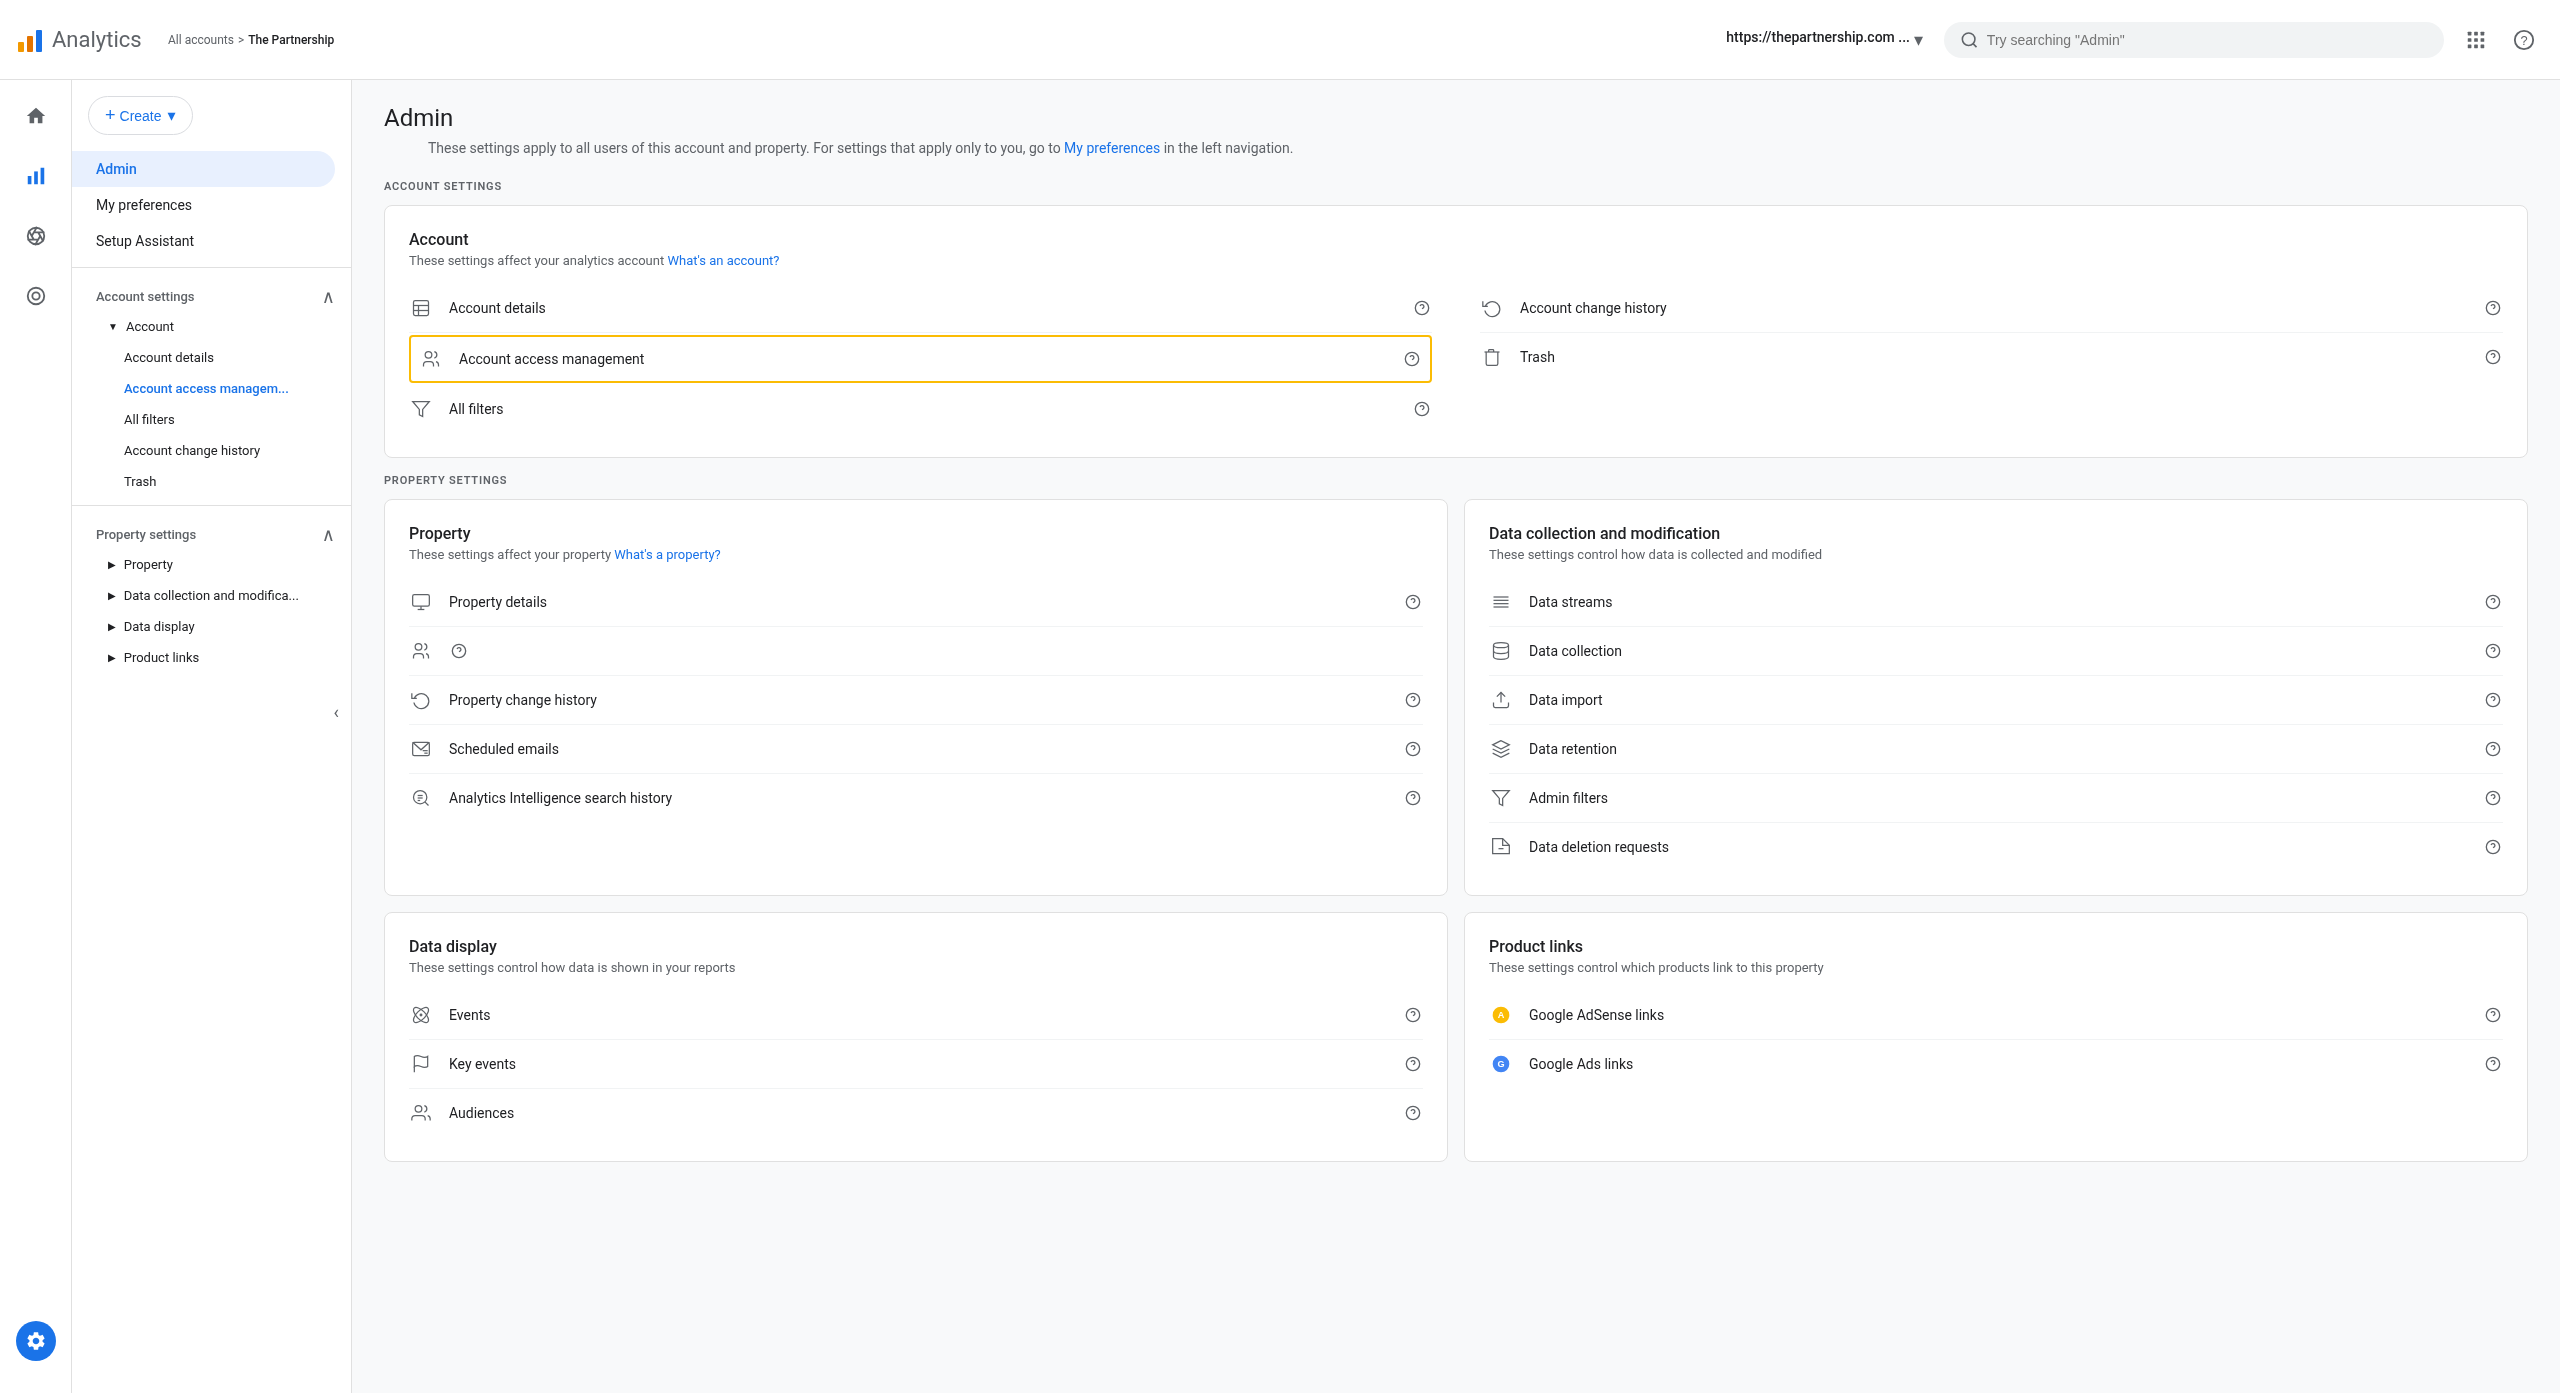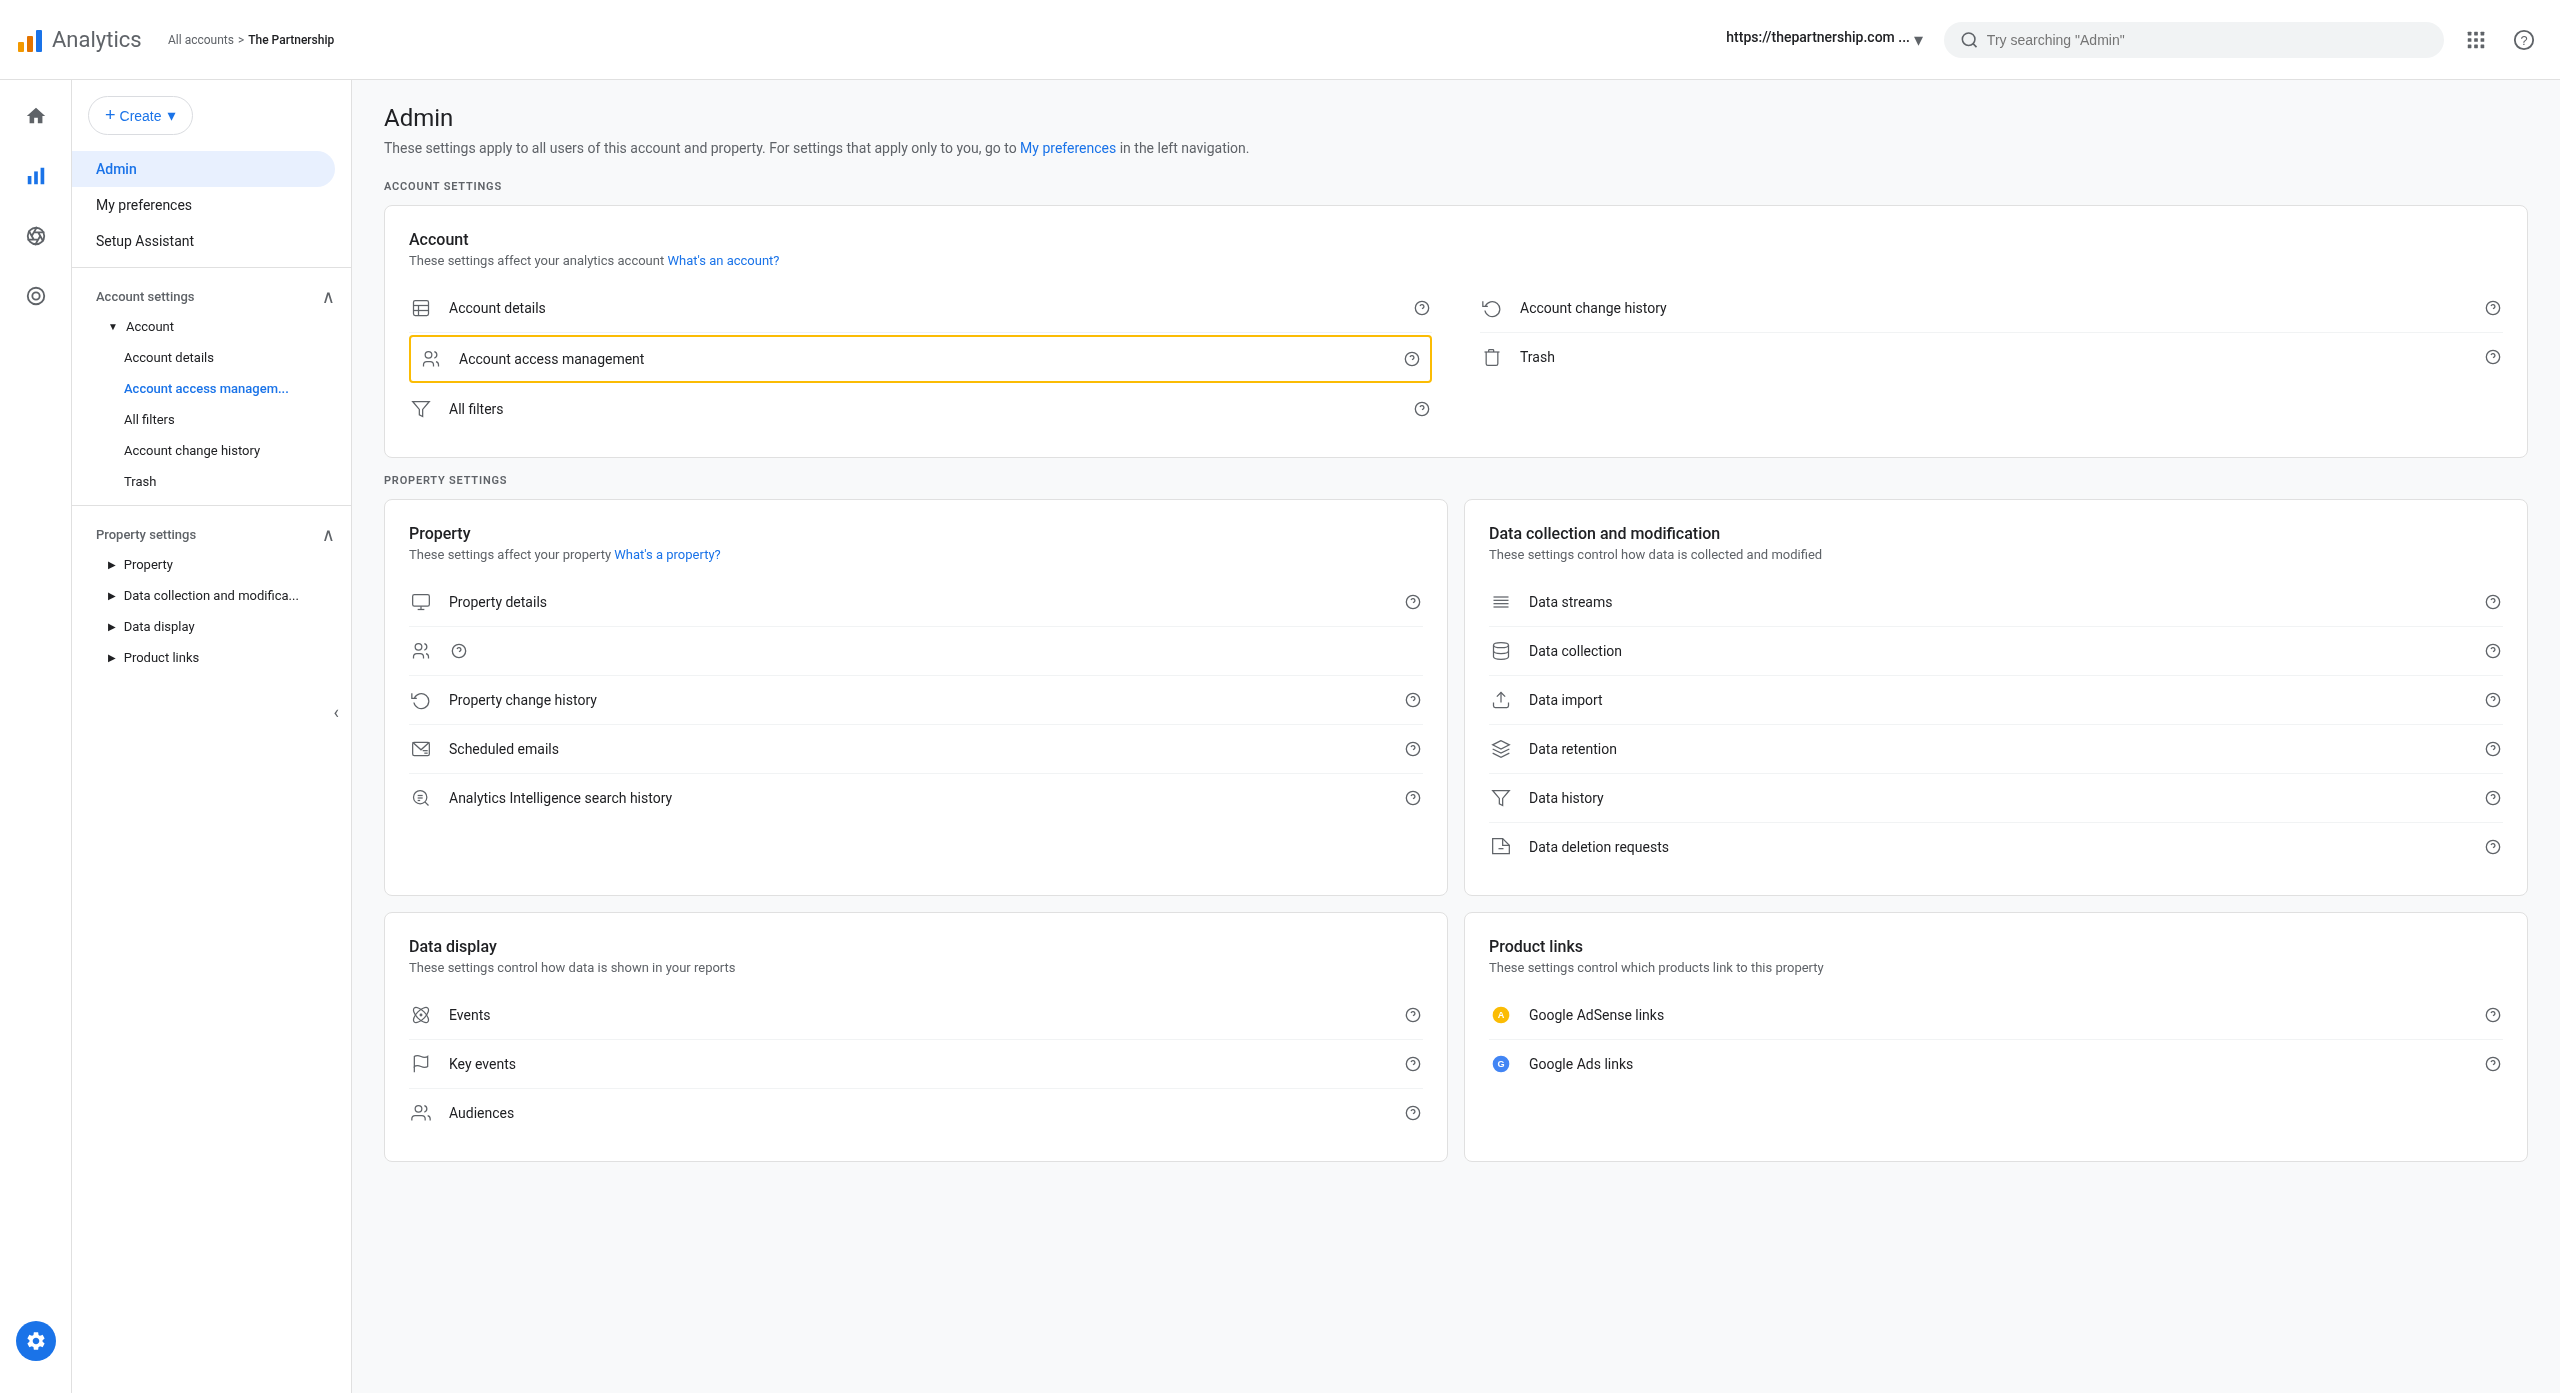--- a/index.html
+++ b/index.html
@@ -40,21 +40,21 @@
     .nav-section-header { display: flex; align-items: center; justify-content: space-between; padding: 10px 16px 4px 24px; font-size: 13px; color: #5f6368; font-weight: 500; cursor: pointer; }
     .nav-tree-item { padding: 8px 24px 8px 36px; cursor: pointer; font-size: 13px; color: #202124; display: flex; align-items: center; gap: 8px; }
     .nav-tree-sub { padding: 8px 24px 8px 52px; cursor: pointer; font-size: 13px; color: #202124; }
     .nav-tree-sub.active { color: #1a73e8; font-weight: 500; }
     .chevron { font-size: 18px; color: #5f6368; }
     .nav-divider { height: 1px; background: #e0e0e0; margin: 8px 0; }
 
     
     .main-content { flex: 1; overflow-y: auto; padding: 24px 32px; background: #f8f9fa; }
     .page-title { font-size: 24px; font-weight: 400; color: #202124; margin-bottom: 8px; }
-    .page-subtitle { font-size: 14px; color: #5f6368; margin-bottom: 24px; }
+    .page-subtitle { font-size: 14px; color: #5f6368; margin-bottom: 24px; margin-left: 44px; }
     .page-subtitle a { color: #1a73e8; text-decoration: none; }
 
     .section-label { font-size: 11px; font-weight: 600; letter-spacing: 0.8px; color: #5f6368; text-transform: uppercase; margin-bottom: 12px; }
 
     .cards-grid { display: grid; grid-template-columns: 1fr 1fr; gap: 16px; margin-bottom: 16px; }
     .card { background: #fff; border-radius: 8px; border: 1px solid #e0e0e0; padding: 24px; }
     .card-title { font-size: 16px; font-weight: 500; color: #202124; margin-bottom: 4px; }
     .card-subtitle { font-size: 13px; color: #5f6368; margin-bottom: 16px; }
     .card-subtitle a { color: #1a73e8; text-decoration: none; }
 
@@ -513,21 +513,21 @@
                 <line x1="12" y1="17" x2="12.01" y2="17"></line>
               </svg>
           </div>
         </div>
         <div class="card-row">
           <div class="row-icon">
             <svg width="20" height="20" viewBox="0 0 24 24" fill="none" stroke="#5f6368" stroke-width="1.5">
                 <polygon points="22 3 2 3 10 12.46 10 19 14 21 14 12.46 22 3"></polygon>
               </svg>
           </div>
-          <span class="row-label">Data history</span>
+          <span class="row-label">Admin filters</span>
           <div class="row-help">
             <svg viewBox="0 0 24 24" fill="none" stroke="#5f6368" stroke-width="2">
                 <circle cx="12" cy="12" r="10"></circle>
                 <path d="M9.09 9a3 3 0 0 1 5.83 1c0 2-3 3-3 3"></path>
                 <line x1="12" y1="17" x2="12.01" y2="17"></line>
               </svg>
           </div>
         </div>
         <div class="card-row">
           <div class="row-icon">

